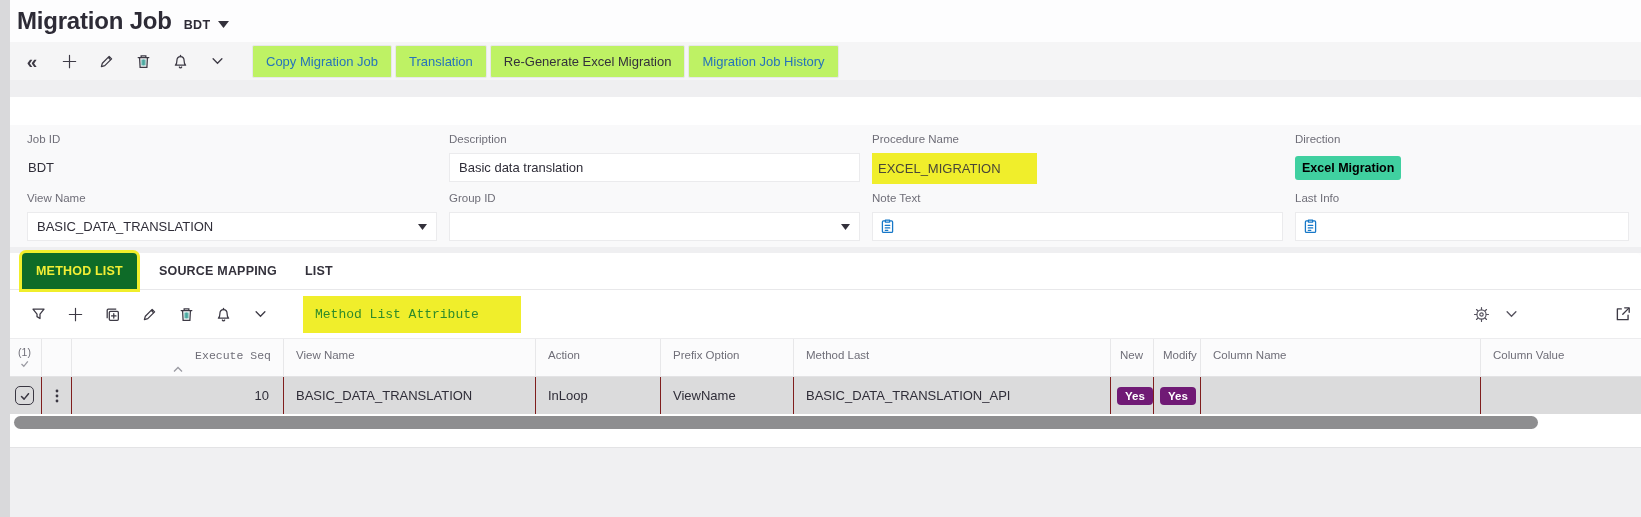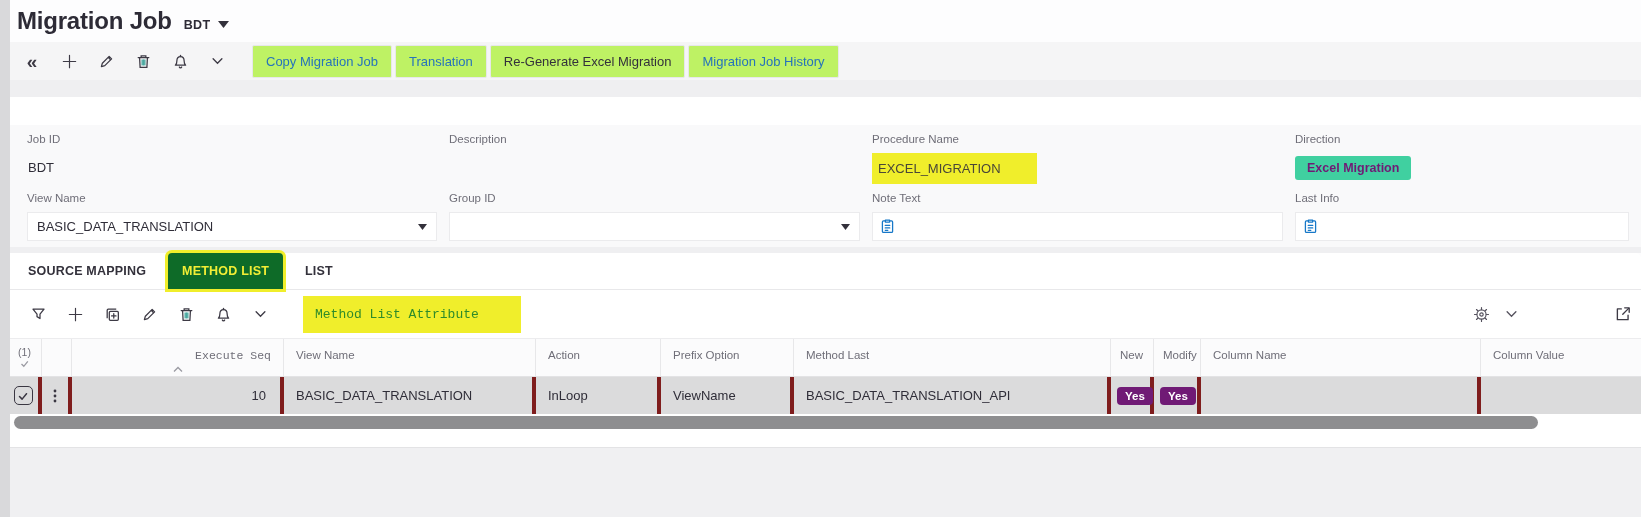--- a/index.html
+++ b/index.html
@@ -39,22 +39,22 @@
   .field { padding-right:12px; }
   .field-label { font-size:11.5px; color:#6f6e78; margin:8px 0 5px; height:15px; }
   .field-value { font-size:13px; color:#2f2d38; min-height:29px; display:flex; align-items:center; }
   .plain-val { padding-left:1px; }
   .input-box { background:#ffffff; border:1px solid #ebebed; height:29px; width:100%;
                display:flex; align-items:center; padding:0 9px; font-size:13px; color:#2f2d38; }
   .dropdown { justify-content:space-between; cursor:pointer; }
   .note-box { background:#ffffff; border:1px solid #ebebed; height:29px; width:100%;
               display:flex; align-items:center; padding:0 6px; }
   .hl-yellow { background:#f0ee2b; padding:8px 36px 8px 6px; color:#4a4738; display:inline-block; }
-  .badge-teal { background:#40d0a0; color:#701a75; font-size:12.5px; font-weight:bold;
-                padding:5px 12px; border-radius:3px; display:inline-block; }
+  .badge-teal { background:#40d0a0; color:#000000; font-size:12.5px; font-weight:bold;
+                padding:5px 7px; border-radius:3px; display:inline-block; }
 
   
   .tabs-card { background:#ffffff; border-radius:6px 6px 0 0; flex:0 0 auto; }
   .tabs { display:flex; align-items:stretch; height:37px; border-bottom:1px solid #e8e8ea; padding-left:10px; }
   .tab { display:flex; align-items:center; padding:0 14px; font-size:12.5px; font-weight:bold;
          color:#33313b; letter-spacing:0.2px; cursor:pointer; }
   .tab.active { background:#0e6b28; color:#f2ee35; border-radius:4px 4px 0 0;
                 box-shadow:0 0 0 3px #f0ee2b; margin:0 8px; position:relative; z-index:2; }
 
   
@@ -63,21 +63,21 @@
   .attr-btn { margin-left:18px; background:#f0ee2b; border:none; color:#2e8b2a; font-size:13px;
               font-family:Liberation Mono, monospace; padding:11px 42px 11px 12px; cursor:pointer; }
   .right-icons { margin-left:auto; display:flex; align-items:center; }
   .right-icons .icon-btn { margin-right:6px; }
   .export-wrap { margin-left:82px; margin-right:-6px; }
 
   .grid-header { height:39px; display:flex; background:#fbfbfc; border-top:1px solid #ececee;
                  border-bottom:1px solid #e3e3e5; color:#6f6e78; font-size:11.5px; }
   .hcell { border-right:1px solid #e7e7e9; padding-top:10px; padding-left:12px; }
   .grid-row { height:37px; display:flex; background:#dbdbdc; font-size:13px; color:#2f2d38; }
-  .rcell { border-right:4px solid #7f1d1d; display:flex; align-items:center; padding-left:12px; }
+  .rcell { border-right:1px solid #7f1d1d; display:flex; align-items:center; padding-left:12px; }
 
   .c-check  { width:34px;  padding-left:0; display:flex; flex-direction:column; align-items:center; }
   .c-kebab  { width:30px;  padding-left:0; }
   .c-seq    { width:212px; }
   .c-view   { width:252px; }
   .c-action { width:125px; }
   .c-prefix { width:133px; }
   .c-method { width:317px; }
   .c-new    { width:43px;  padding-left:0; }
   .c-modify { width:47px;  padding-left:0; }
@@ -175,20 +175,21 @@
     <div class="fields">
       <div class="field-grid">
         <div class="field">
           <div class="field-label">Job ID</div>
           <div class="field-value">
               <span class="plain-val">BDT</span>
             </div>
         </div>
         <div class="field">
           <div class="field-label">Description</div>
+          <div class="input-box">Basic data translation</div>
         </div>
         <div class="field">
           <div class="field-label">Procedure Name</div>
           <div class="field-value">
               <span class="hl-yellow">EXCEL_MIGRATION</span>
             </div>
         </div>
         <div class="field">
           <div class="field-label">Direction</div>
           <div class="field-value">
@@ -245,22 +246,22 @@
           </div>
         </div>
       </div>
     </div>
   </div>
 
   <div class="gap2"></div>
 
   <div class="tabs-card">
     <div class="tabs">
+      <div class="tab active">METHOD LIST</div>
       <div class="tab">SOURCE MAPPING</div>
-      <div class="tab active">METHOD LIST</div>
       <div class="tab">LIST</div>
     </div>
 
     <div class="table-area">
 
       <div class="grid-toolbar">
         <button class="icon-btn">
           <svg width="17" height="17" viewBox="0 0 16 16" fill="none" stroke="#3d3a45" stroke-width="1.2" stroke-linejoin="round">
               <path d="M2.8 3h10.4L9.4 7.6v4.2L6.6 10V7.6z"></path>
             </svg>

